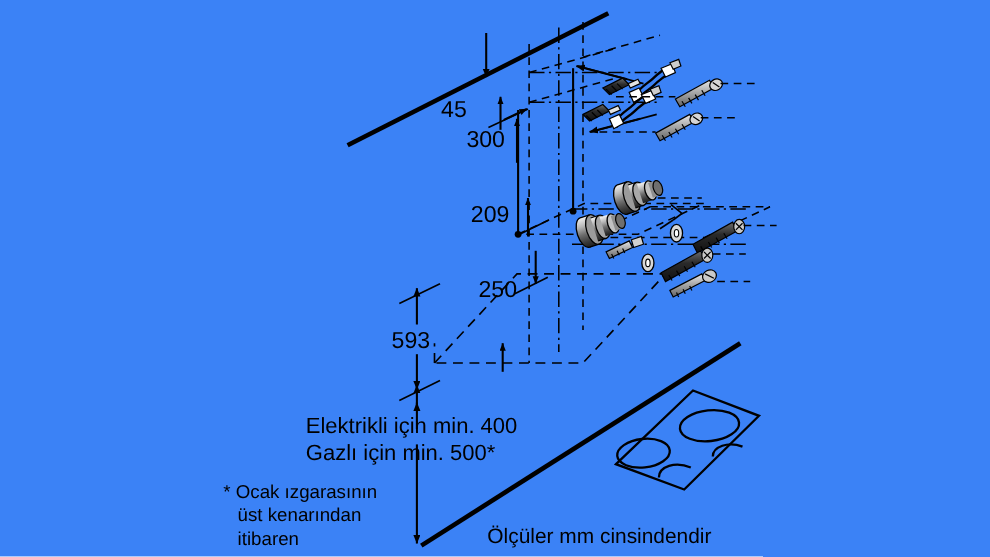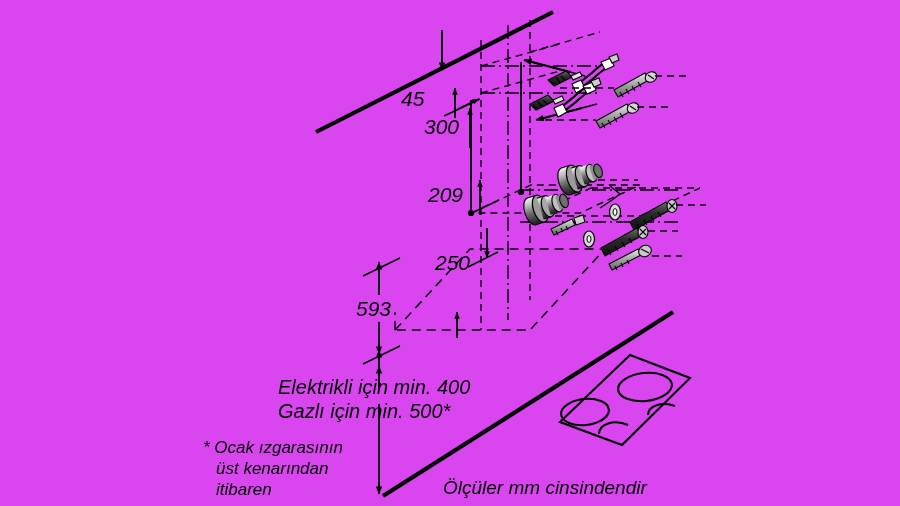--- a/index.html
+++ b/index.html
@@ -1,18 +1,18 @@
 <!DOCTYPE html>
 <html><head>
 <meta charset="utf-8">
 <style>
   html,body{margin:0;padding:0;background:#ffffff;}
   body{width:900px;height:506px;overflow:hidden;
        font-family:"Liberation Sans", sans-serif;color:#000;}
-  #stage{position:relative;width:900px;height:506px;background:#d946ef;font-style:italic;}
+  #stage{position:relative;width:900px;height:506px;background:#3b82f6;}
   svg{display:block;position:absolute;top:0;left:0;}
   .dim-text{font-family:"Liberation Sans", sans-serif;font-size:21px;fill:#000;}
   .note-text{font-family:"Liberation Sans", sans-serif;font-size:20px;fill:#000;}
   .foot-text{font-family:"Liberation Sans", sans-serif;font-size:17px;fill:#000;}
   .unit-text{font-family:"Liberation Sans", sans-serif;font-size:19px;fill:#000;}
   .thick{stroke:#000;stroke-width:4.2;fill:none;stroke-linecap:butt;}
   .thin{stroke:#000;stroke-width:1.5;fill:none;}
   .med{stroke:#000;stroke-width:1.9;fill:none;}
   .dash{stroke:#000;stroke-width:1.5;fill:none;stroke-dasharray:9 6;}
   .dashfine{stroke:#000;stroke-width:1.4;fill:none;stroke-dasharray:7 5;}

